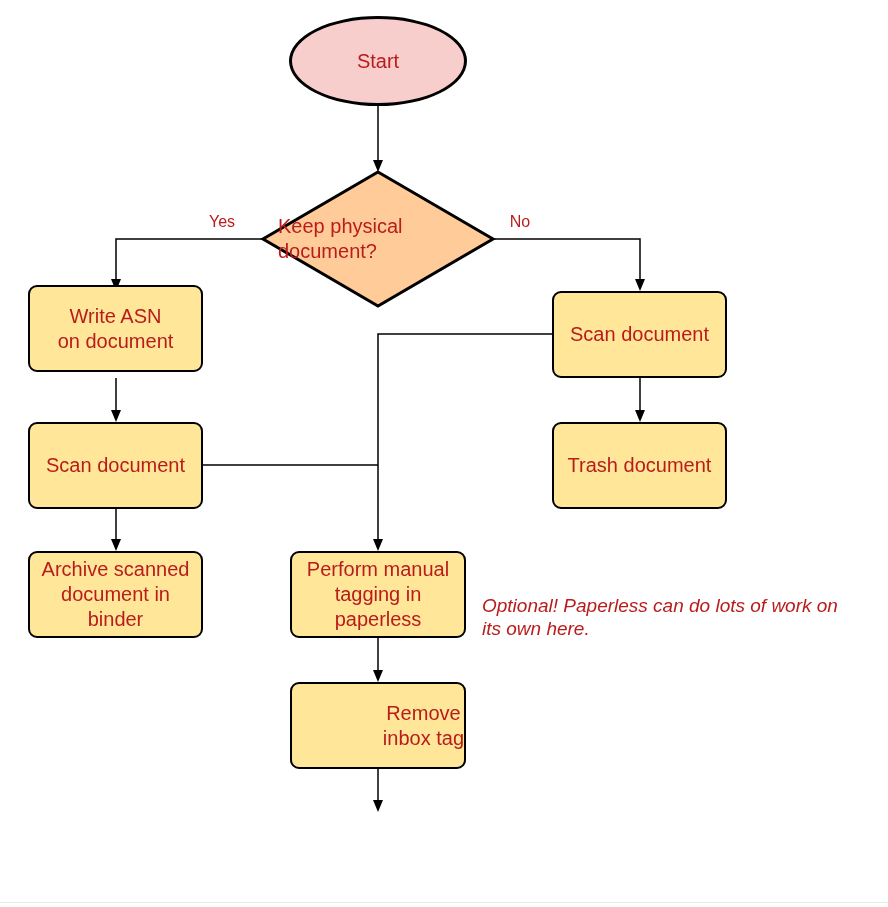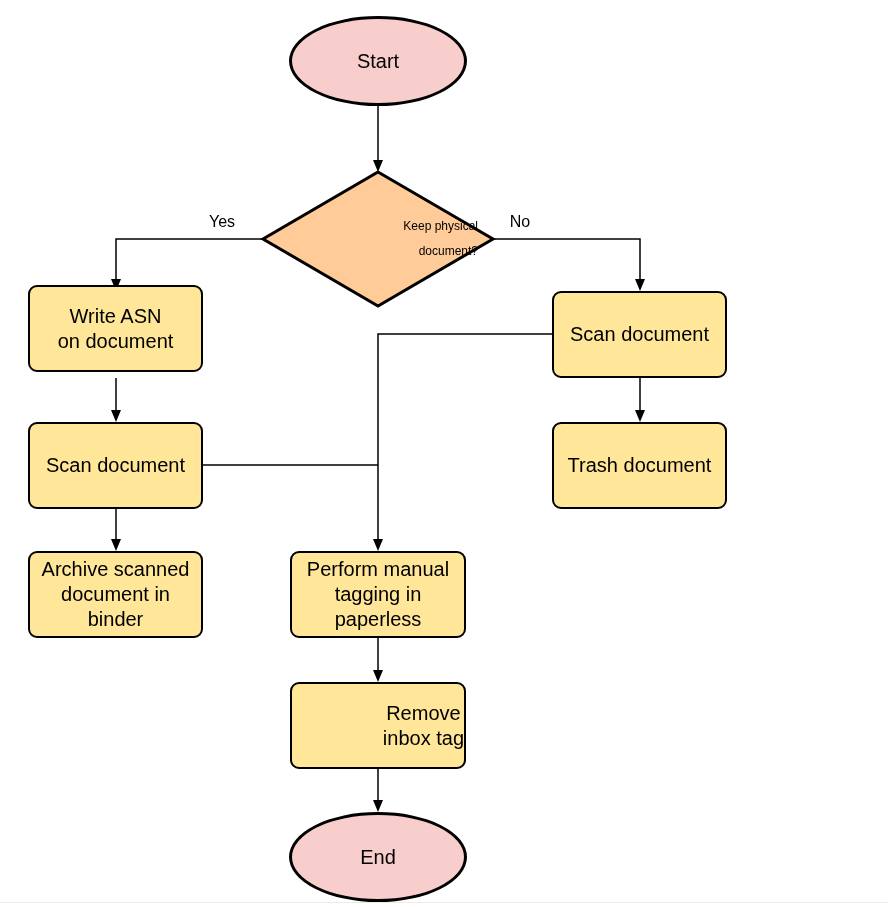--- a/index.html
+++ b/index.html
@@ -6,21 +6,21 @@
     margin: 0;
     padding: 0;
     background: #ffffff;
   }
   .canvas {
     position: relative;
     width: 888px;
     height: 907px;
     background: #ffffff;
     font-family: "Liberation Sans", sans-serif;
-    color: #000000;
+    color: #b91c1c;
     overflow: hidden;
   }
   svg.edges {
     position: absolute;
     left: 0;
     top: 0;
     z-index: 1;
   }
   svg.edges path.connector {
     fill: none;
@@ -66,22 +66,22 @@
   #node-perform    { left: 290px; top: 551px; width: 176px; height: 87px; }
   #node-remove     { left: 290px; top: 682px; width: 176px; height: 87px; justify-content: flex-end; }
   #node-end        { left: 289px; top: 812px; width: 178px; height: 90px; }
 
   .decision-label {
     position: absolute;
     z-index: 2;
     left: 278px;
     top: 214px;
     width: 200px;
-    text-align: right;
-    font-size: 12px;
+    text-align: left;
+    font-size: 20px;
     line-height: 25px;
   }
   .floating-label {
     position: absolute;
     z-index: 2;
     font-size: 16px;
     line-height: 24px;
     text-align: center;
   }
   #label-yes { left: 192px; top: 210px; width: 60px; }
@@ -167,25 +167,24 @@
   <div class="node process" id="node-perform">
     <span class="label">Perform manual
 tagging in
 paperless</span>
   </div>
 
   <div class="node process" id="node-trash">
     <span class="label">Trash document</span>
   </div>
 
+  <div class="note">Optional! Paperless can do lots of work on
+its own here.</div>
 
   <div class="node process" id="node-remove">
     <span class="label">Remove
 inbox tag</span>
   </div>
 
-  <div class="node terminal" id="node-end">
-    <span class="label">End</span>
-  </div>
 
   <div class="page-edge"></div>
 
 </div>
 
 </body></html>

